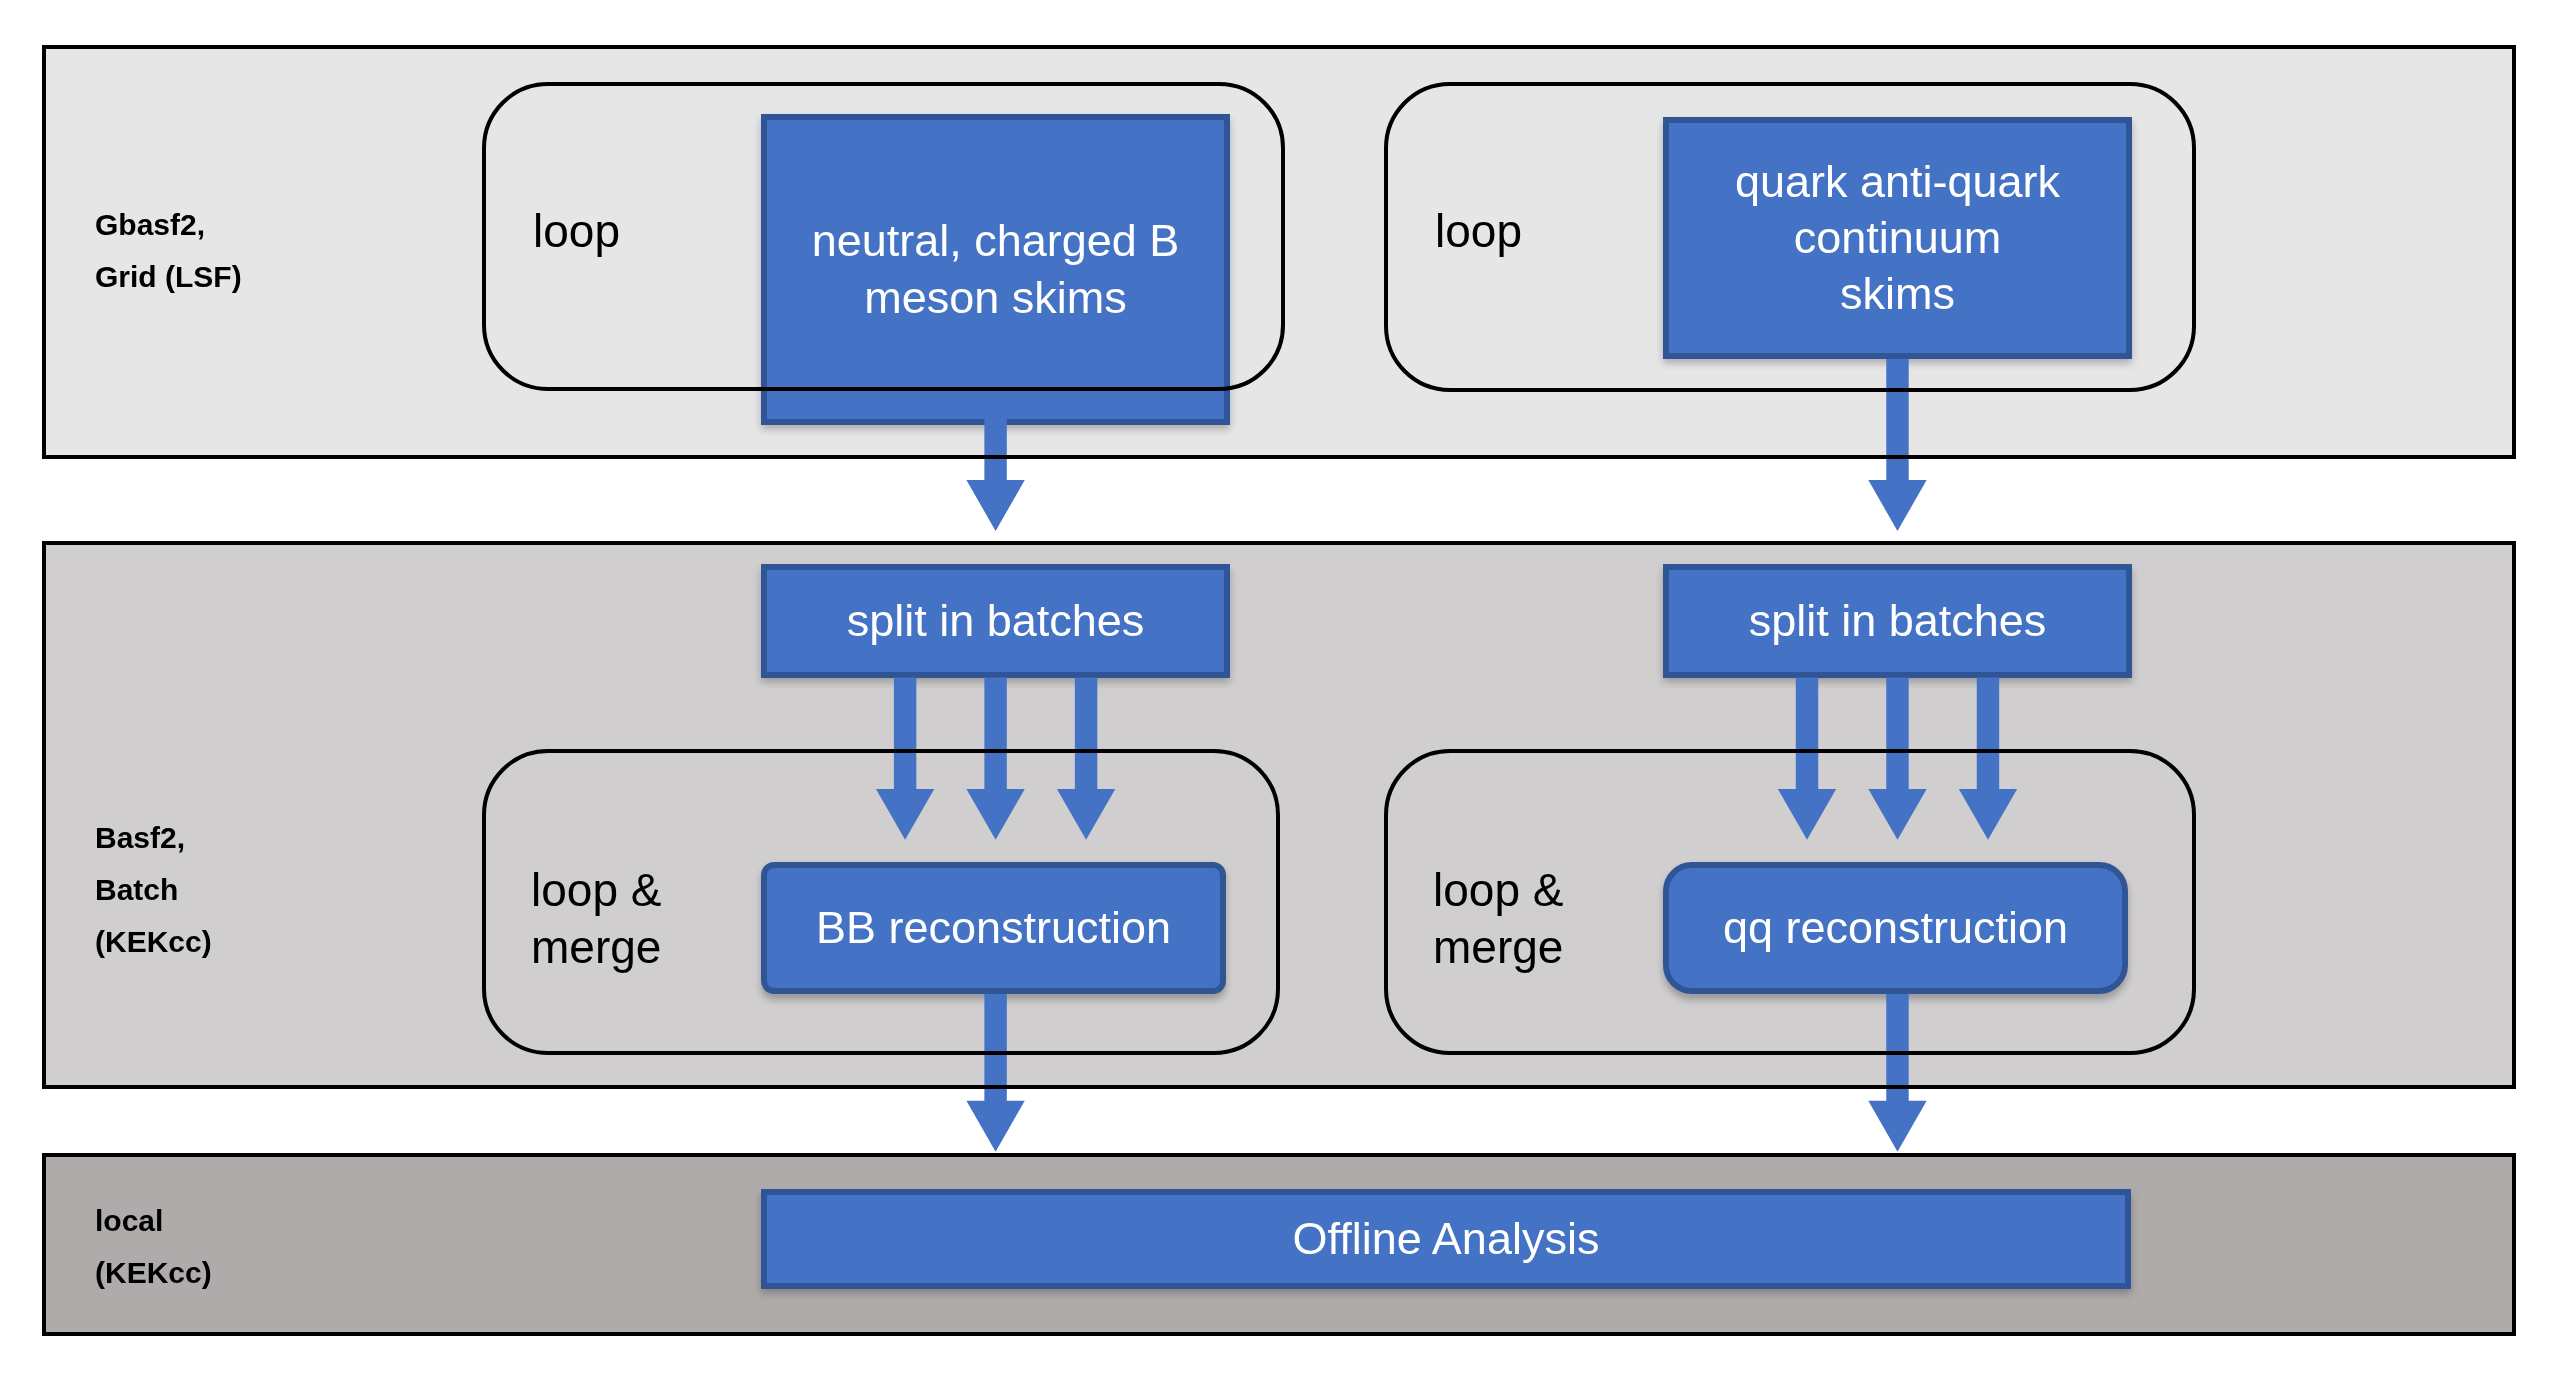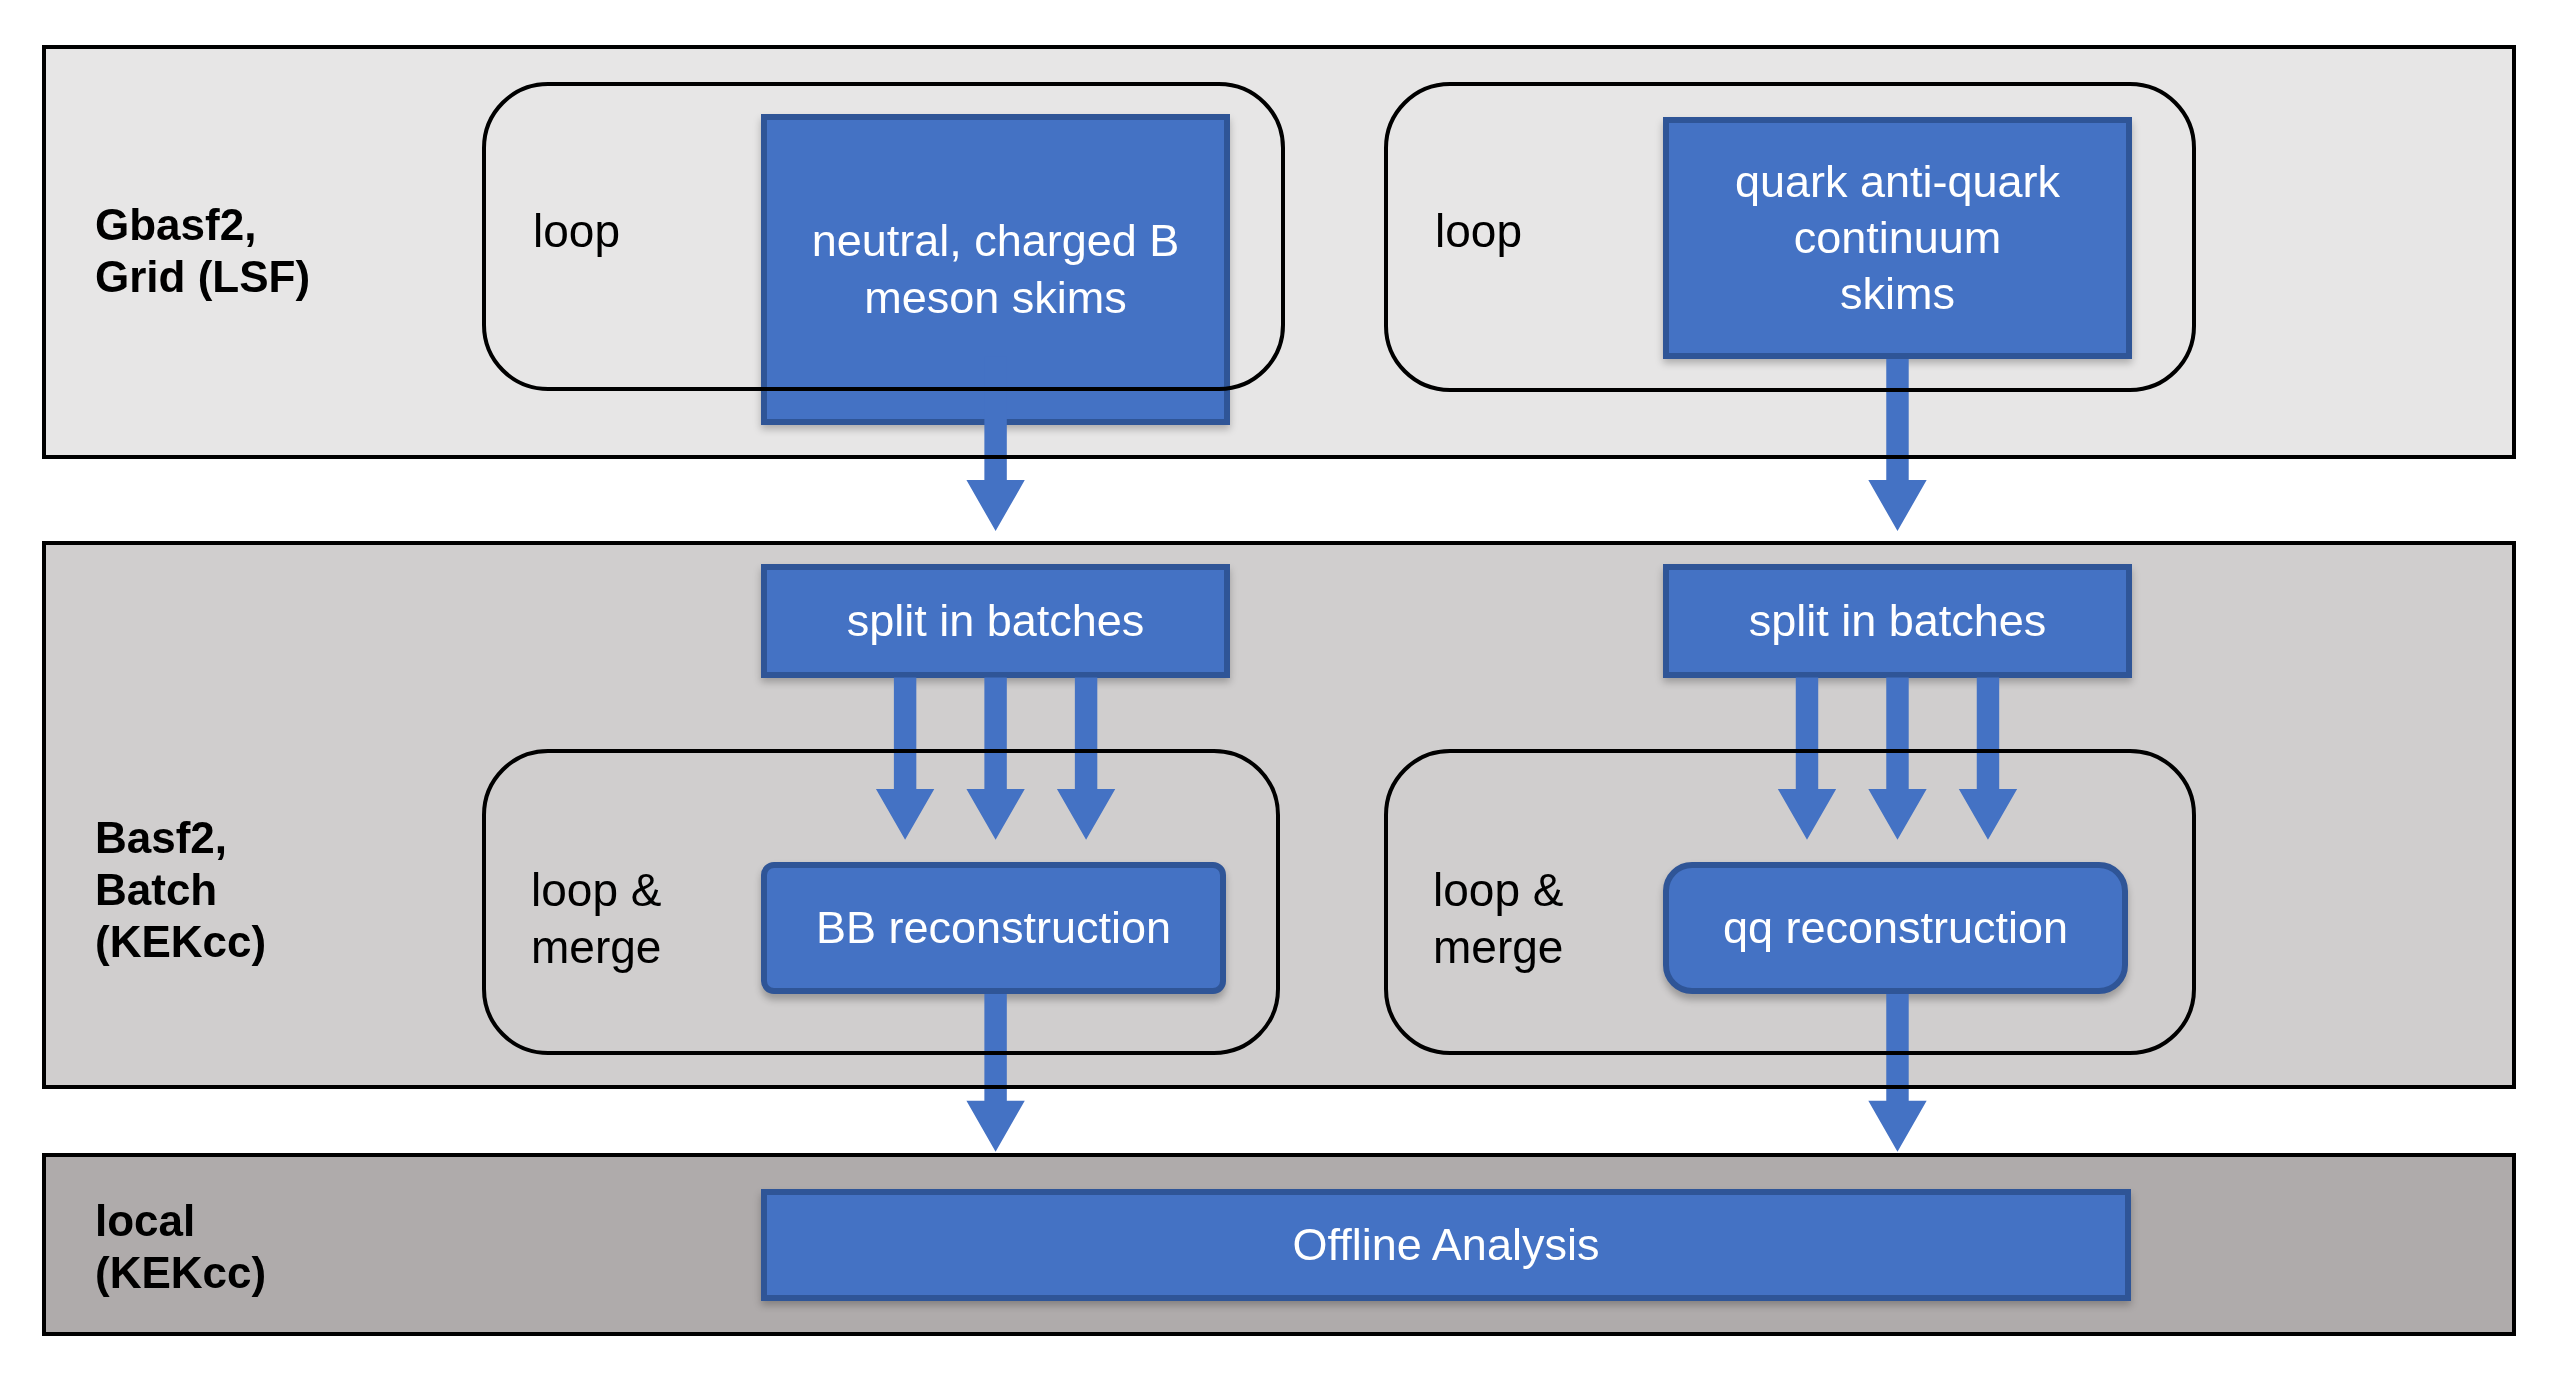--- a/index.html
+++ b/index.html
@@ -19,21 +19,21 @@
     color:#ffffff; display:flex; align-items:center; justify-content:center; text-align:center;
     font-size:45px; line-height:1.25; white-space:pre-line; z-index:2;
     box-shadow:0 5.2px 7.5px rgba(0,0,0,0.25);
   }
   #node-skim-b     { left:761px; top:114px;  width:469px;  height:311px; }
   #node-skim-qq    { left:1663px; top:117px;  width:469px;  height:242px;text-align:center; }
   #node-split-left { left:761px; top:564px;  width:469px;  height:114px; }
   #node-split-right{ left:1663px; top:564px;  width:469px;  height:114px; }
   #node-reco-b     { left:761px; top:862px; width:465px;  height:132px;border-radius:13px; }
   #node-reco-qq    { left:1663px; top:862px; width:465px;  height:132px;border-radius:29px; }
-  #node-offline    { left:761px; top:1189px; width:1370px; height:112px; }
+  #node-offline    { left:761px; top:1189px; width:1370px; height:100px; }
 
   
   #arrows { position:absolute; left:0; top:0; width:2576px; height:1385px; z-index:2; pointer-events:none; }
   #arrows polygon { fill:#4472C4; }
 
   
   .band-border {
     position:absolute; left:42px; width:2474px; box-sizing:border-box;
     border:4.5px solid #000000; background:transparent; z-index:3; pointer-events:none;
   }
@@ -45,21 +45,21 @@
     position:absolute; border:4.5px solid #000000; border-radius:66px; box-sizing:border-box;
     background:transparent; z-index:3; pointer-events:none;
   }
   #loopbox-1 { left:482px;  top:82px;  width:803px; height:309px; }
   #loopbox-2 { left:1384px; top:82px;  width:812px; height:310px; }
   #loopbox-3 { left:482px;  top:749px; width:798px; height:306px; }
   #loopbox-4 { left:1384px; top:749px; width:812px; height:306px; }
 
   
   .band-label {
-    position:absolute; left:95px; font-size:44px; font-weight:bold; color:#000000;
+    position:absolute; left:95px; font-size:30px; font-weight:bold; color:#000000;
     line-height:52px; white-space:pre-line; z-index:4;
   }
   #label-grid  { top:199px;  }
   #label-batch { top:812px; }
   #label-local { top:1195px; }
 
   .loop-label {
     position:absolute; font-size:46px; color:#000000; line-height:57px;
     white-space:pre-line; z-index:4;
   }

